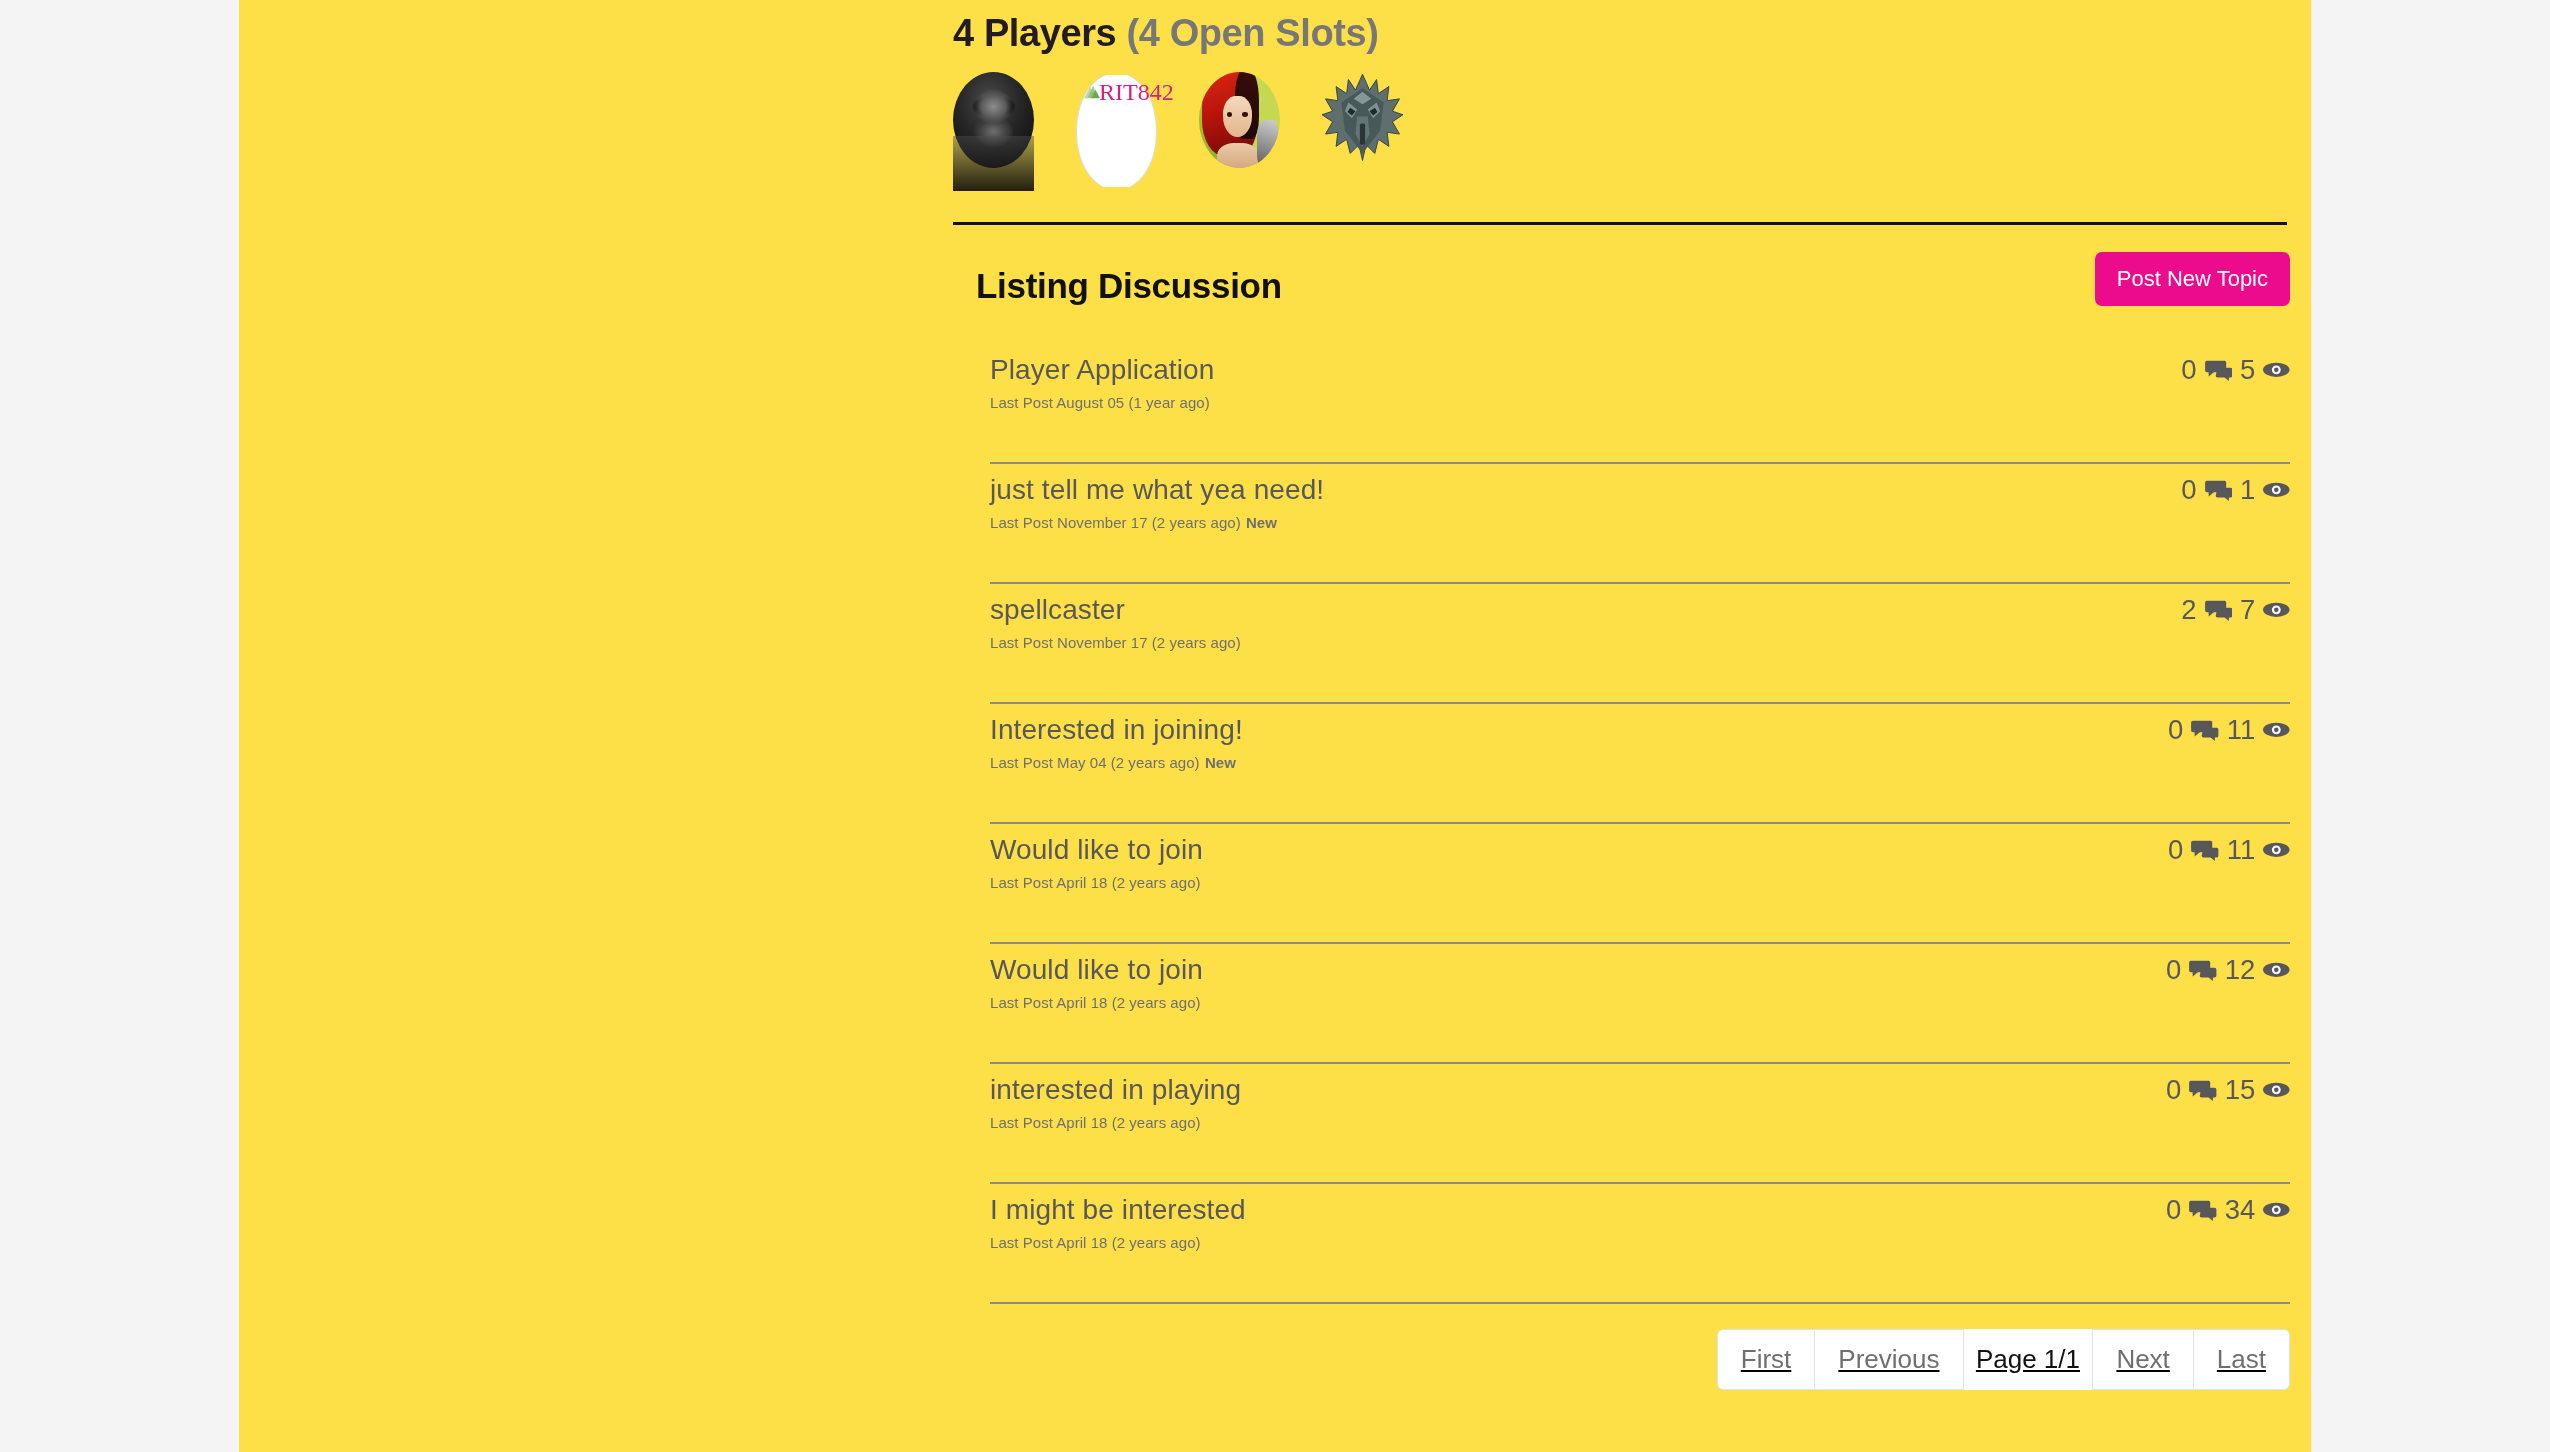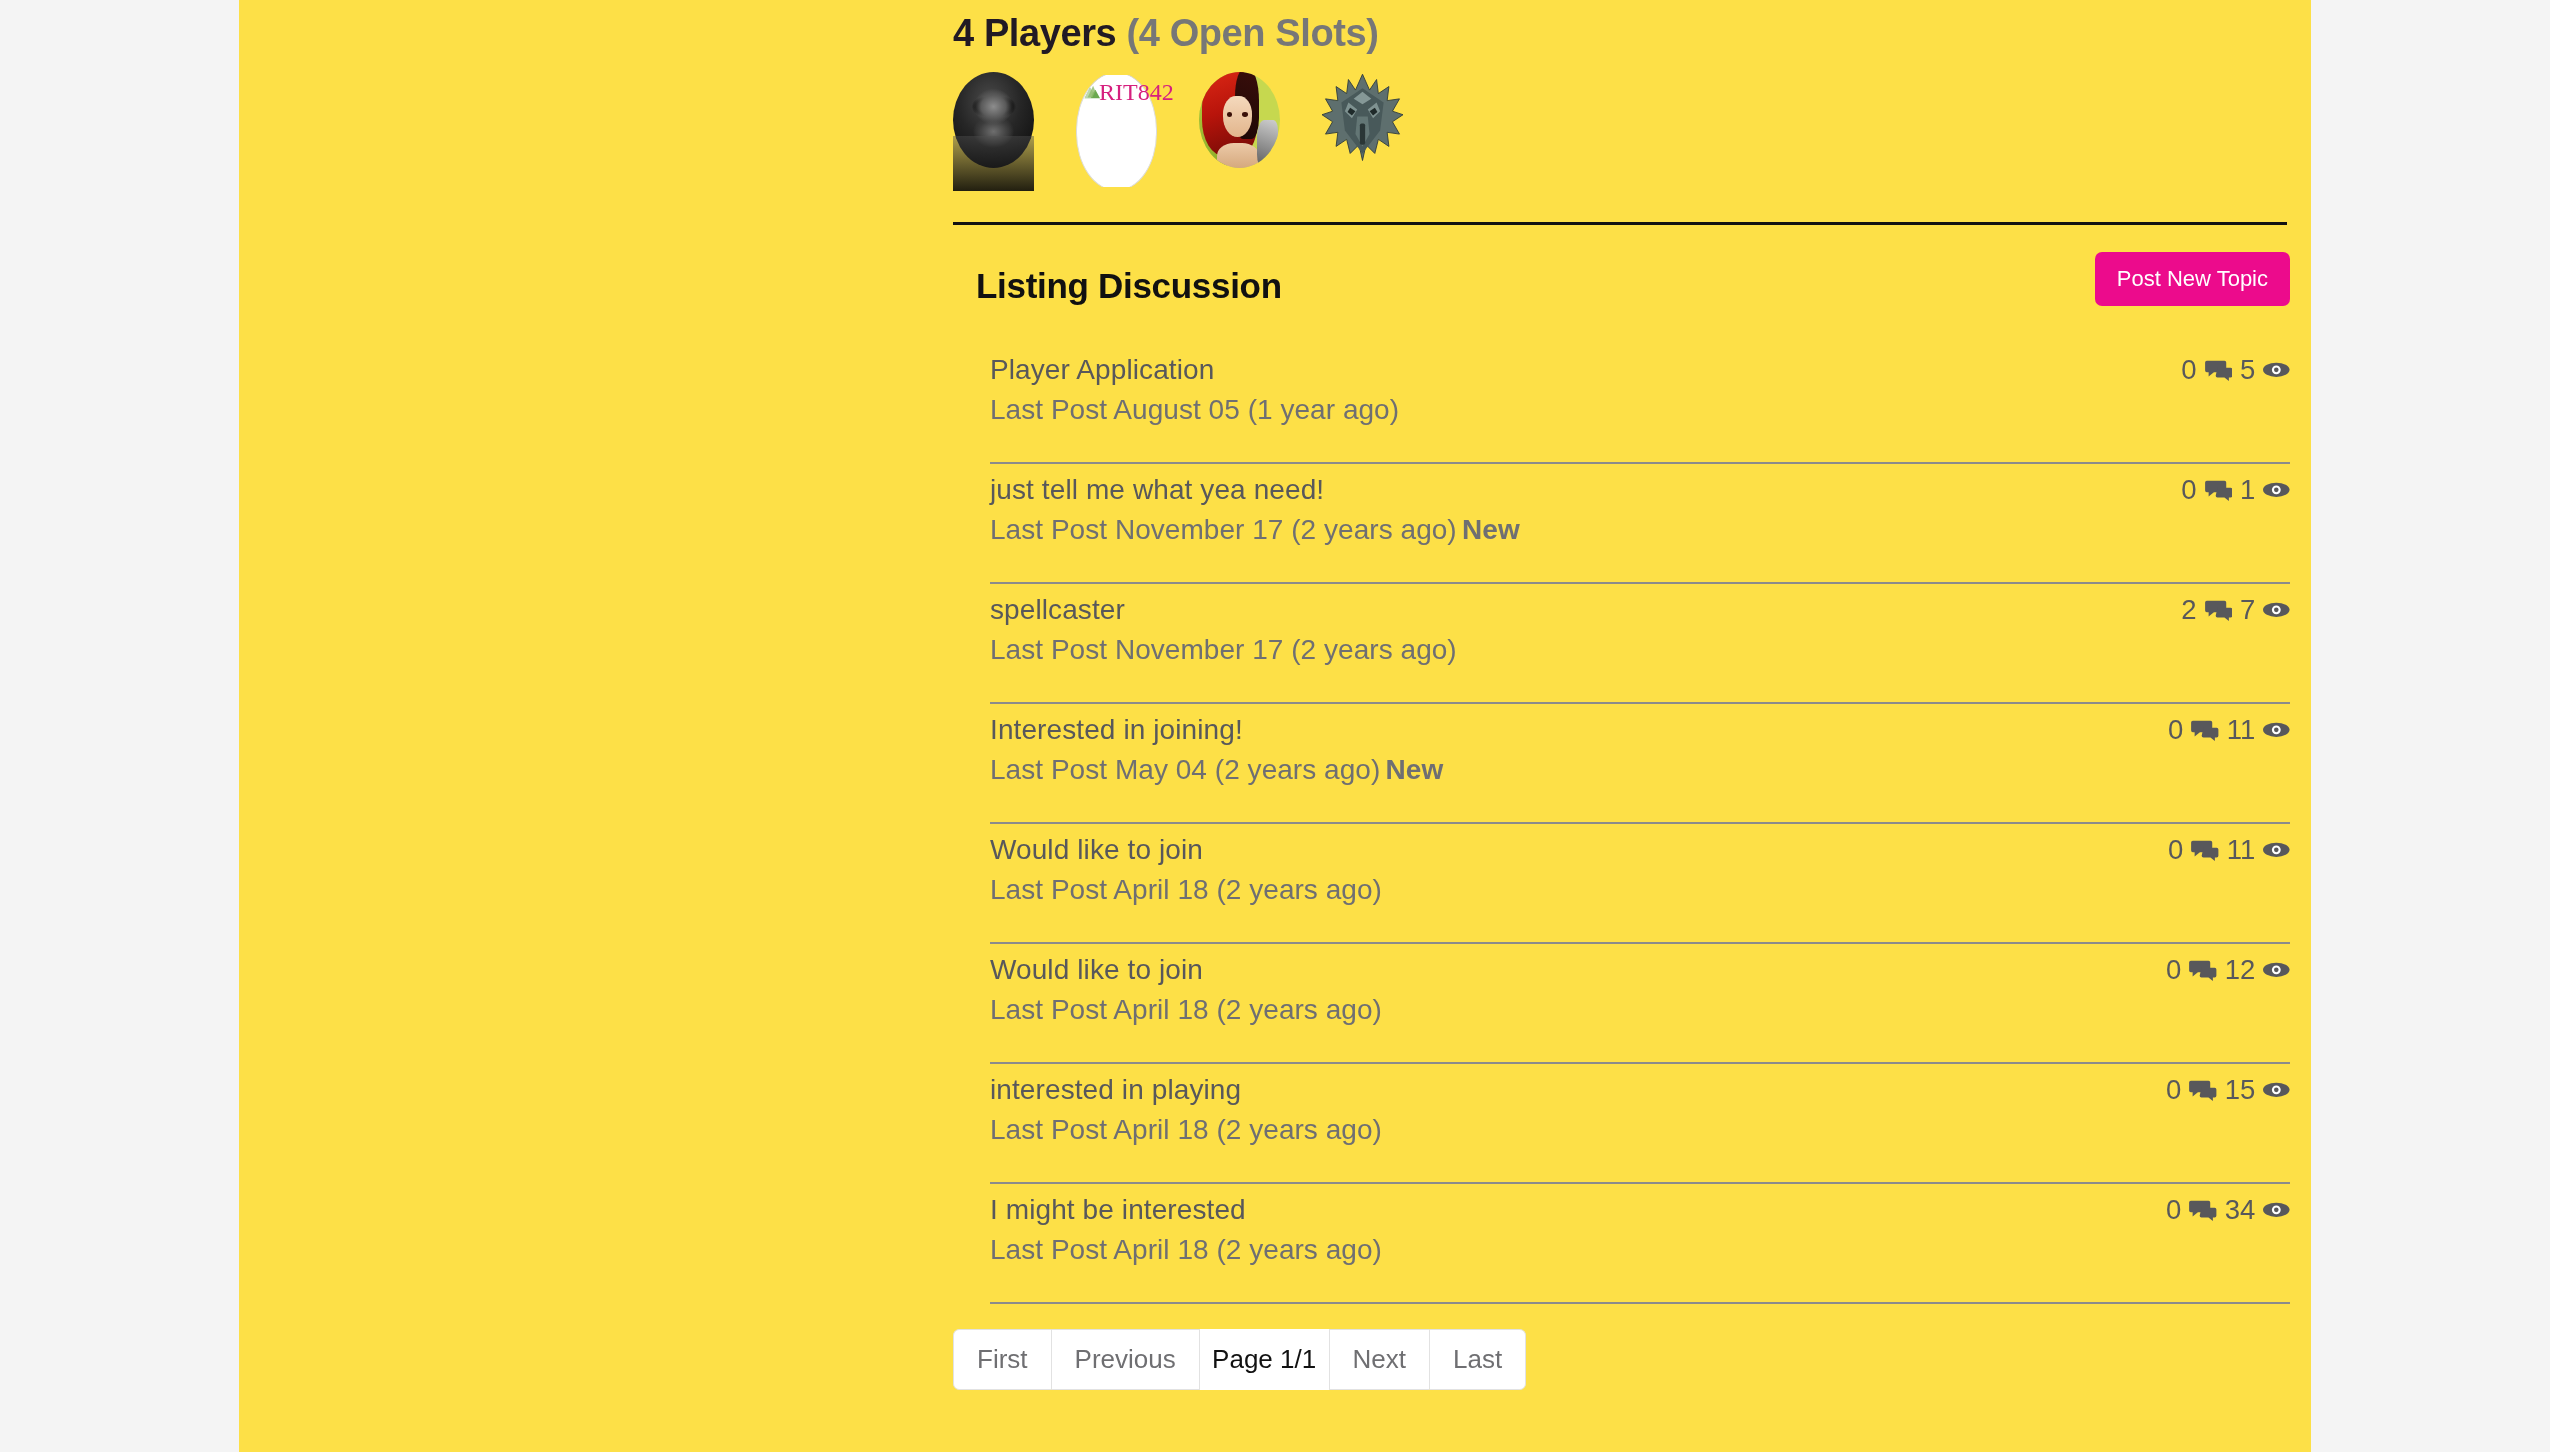--- a/index.html
+++ b/index.html
@@ -260,21 +260,21 @@
   .topic-row:last-child { }
 
   .topic-title {
     font-size: 28px;
     color: #58585b;
     line-height: 1.28;
     letter-spacing: 0.1px;
   }
   .topic-sub {
     margin-top: 7px;
-    font-size: 28px;
+    font-size: 15px;
     color: #6f6f72;
     letter-spacing: 0.04px;
   }
   .topic-sub .new-badge {
     font-weight: bold;
     color: #6f6f72;
     margin-left: 5.3px;
   }
 
   .topic-stats {
@@ -291,22 +291,23 @@
   .topic-stats .ic {
     display: inline-flex;
     align-items: center;
   }
   .topic-stats svg { display: block; }
 
   
   .pagination {
     margin-top: 25px;
     display: flex;
-    justify-content: flex-start;
+    justify-content: flex-end;
     align-items: stretch;
+    text-decoration: underline;
   }
   .pg-btn {
     border: 1.8px solid #e2e2e2;
     background: #ffffff;
     color: #6f6f72;
     font-size: 26px;
     font-family: "Liberation Sans", sans-serif;
     padding: 15px 23px;
     cursor: pointer;
     line-height: 1.15;

